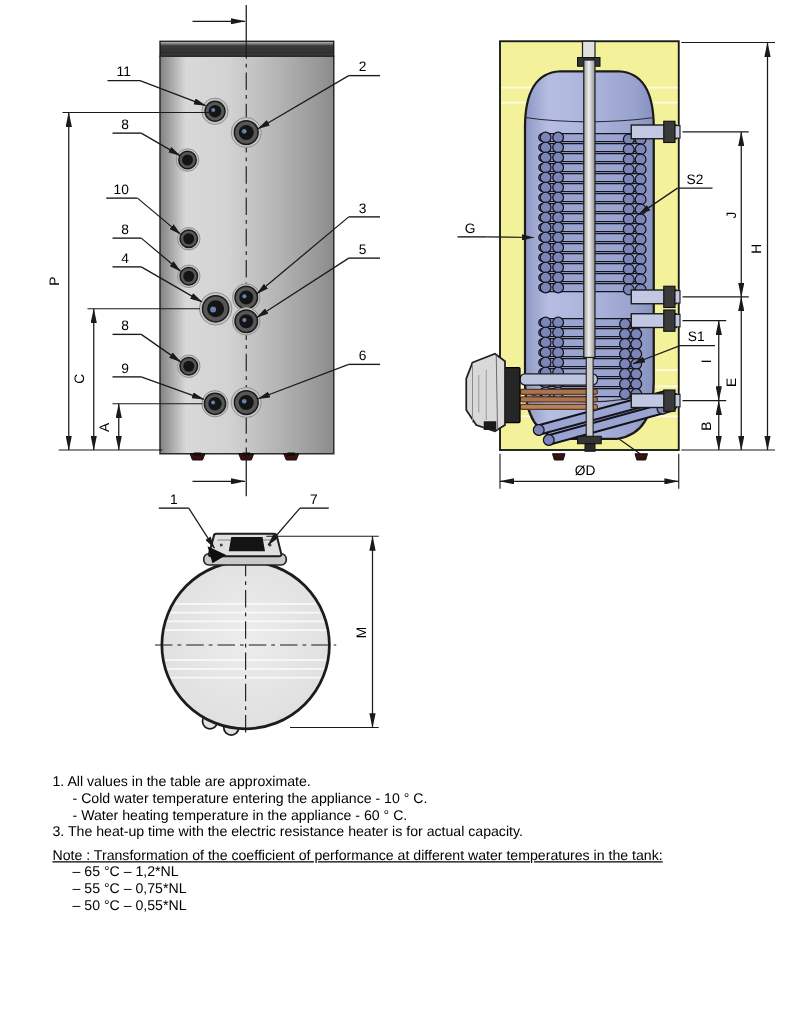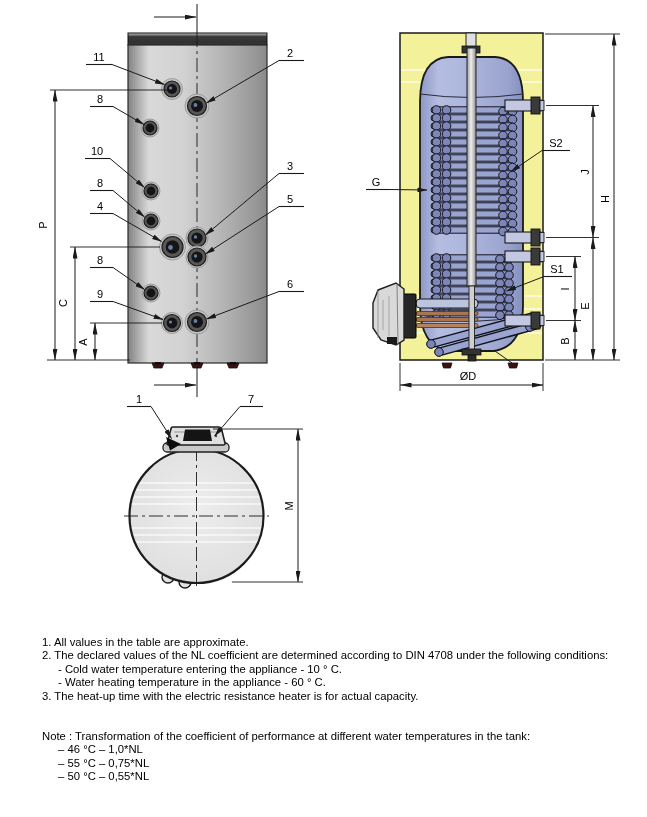--- a/index.html
+++ b/index.html
@@ -15,25 +15,25 @@
   .sol{stroke:#1a1a1a;stroke-width:1;fill:none;}
   .tube{fill:#9aa4d0;stroke:#14141e;stroke-width:1;}
   .tubeEnd{fill:#7b85b8;stroke:#14141e;stroke-width:1;}
   .portHalo{fill:#c6c6c6;stroke:#8e8e8e;stroke-width:0.8;}
   .portRing{fill:#575757;stroke:#1b1b1b;stroke-width:1.2;}
   .portHole{fill:#141414;}
   .glint{fill:#6c8cc0;opacity:0.9;}
   .stripe{stroke:rgba(255,255,255,0.75);stroke-width:1.4;}
   .foot{fill:#3d0f0f;stroke:#111;stroke-width:0.8;}
   .footcap{fill:#0d0d0d;}
-  .notes{position:absolute;left:42px;top:636px;width:600px;color:#000;
+  .notes{position:absolute;left:42px;top:620px;width:600px;color:#000;
          font-size:11.3px;line-height:13.4px;white-space:nowrap;}
   .notes p{margin:0;}
   .notes .ind{margin-left:16px;}
-  .notes .title{margin-top:27px;}
+  .notes .title{margin-top:5px;text-decoration:underline;}
 </style>
 </head>
 <body>
 
 <svg id="drawing" width="647" height="634" viewBox="0 0 647 634">
   <defs>
     <linearGradient id="gFront" x1="0" y1="0" x2="1" y2="0">
       <stop offset="0" stop-color="#828282"></stop>
         <stop offset="0.15" stop-color="#d9d9d9"></stop>
       <stop offset="0.4" stop-color="#d2d2d2"></stop>
@@ -452,21 +452,20 @@
       <line class="ext" x1="213" y1="429" x2="303" y2="429"></line>
       <line class="ext" x1="232" y1="582" x2="303" y2="582"></line>
       <line class="dim" x1="298" y1="429" x2="298" y2="582" marker-start="url(#da)" marker-end="url(#da)"></line>
       <text x="293" y="506" text-anchor="middle" transform="rotate(-90 293 506)">M</text>
     </g>
   </g>
 </svg>
 
 <div class="notes">
   <p>1. All values in the table are approximate.</p>
-  <p>2. The declared values of the NL coefficient are determined according to DIN 4708 under the following conditions:</p>
   <p class="ind">- Cold water temperature entering the appliance - 10 ° C.</p>
   <p class="ind">- Water heating temperature in the appliance - 60 ° C.</p>
   <p>3. The heat-up time with the electric resistance heater is for actual capacity.</p>
   <p class="title">Note : Transformation of the coefficient of performance at different water temperatures in the tank:</p>
-  <p class="ind">– 46 °C – 1,0*NL</p>
+  <p class="ind">– 65 °C – 1,2*NL</p>
   <p class="ind">– 55 °C – 0,75*NL</p>
   <p class="ind">– 50 °C – 0,55*NL</p>
 </div>
 
 </body></html>

